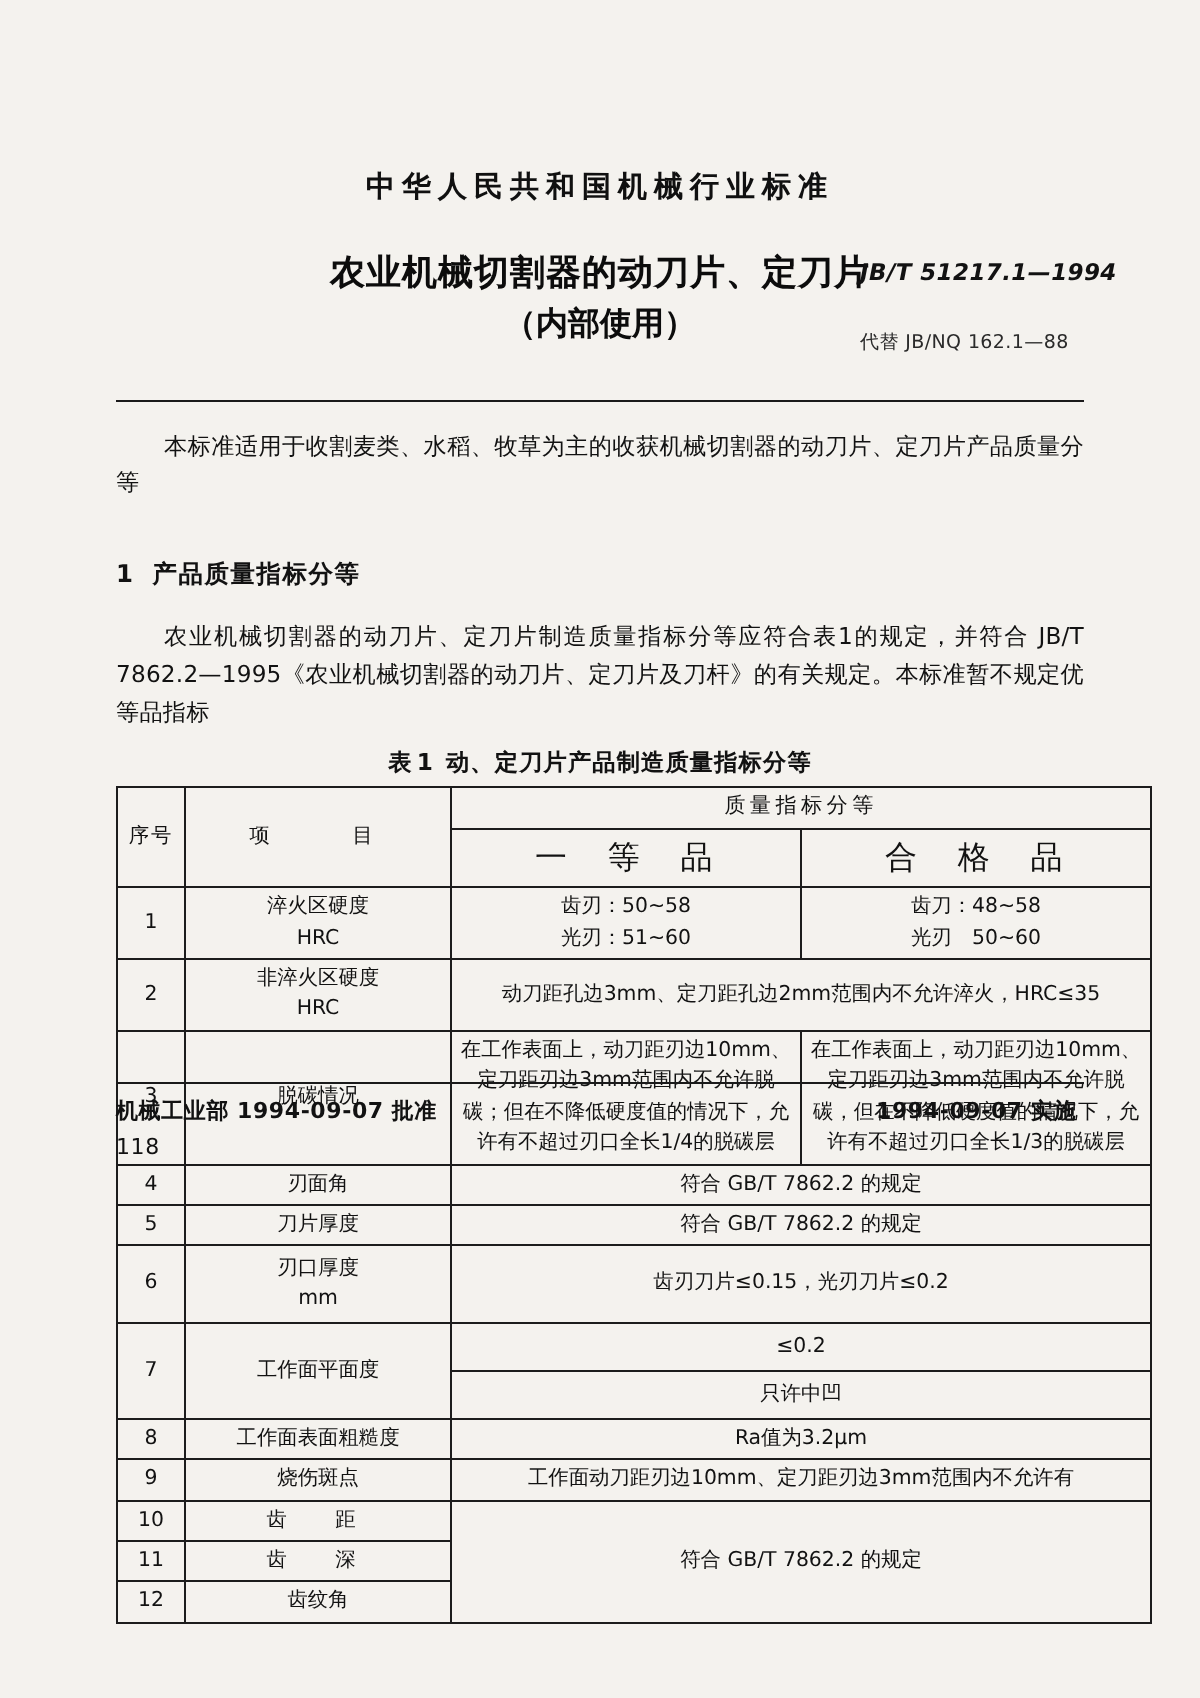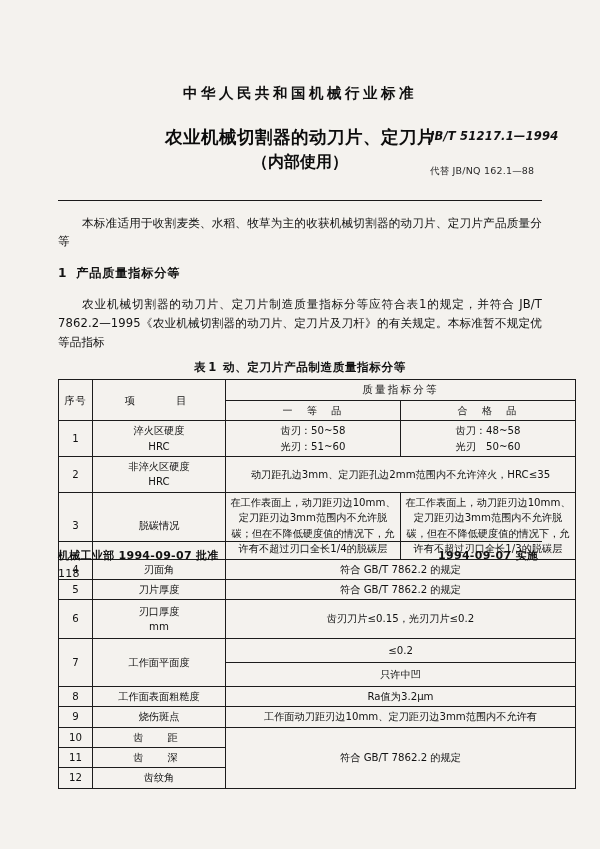--- a/index.html
+++ b/index.html
@@ -84,21 +84,21 @@
     font-size: 11.6px;
     line-height: 1.62;
     text-align: justify;
     margin-top: 13px;
     letter-spacing: 0.1px;
   }
   .para.indent { text-indent: 24px; }
   .sec-head {
     font-size: 12.2px;
     font-weight: 700;
-    margin-top: 14px;
+    margin-top: 28px;
     letter-spacing: 0.8px;
   }
   .sec-head .num { margin-right: 9px; }
   .tbl-caption {
     text-align: center;
     font-size: 11.6px;
     font-weight: 700;
     margin: 9px 0 4px 0;
     letter-spacing: 0.6px;
   }
@@ -121,21 +121,21 @@
     padding: 2px 3px;
     line-height: 1.5;
     font-weight: 400;
   }
   table.spec th { font-weight: 400; }
   .c-no    { width: 34px; }
   .c-item  { width: 133px; }
   .c-grade { width: 175px; }
 
   .h-main { font-size: 10.6px; letter-spacing: 2.2px; }
-  .h-sub  { font-size: 10px; letter-spacing: 2.2px; }
+  .h-sub  { font-size: 16px; letter-spacing: 2.2px; }
   .h-no   { letter-spacing: 1px; }
   .h-item { letter-spacing: 7px; }
 
   .item-2line { line-height: 1.85; }
   .cell-para {
     text-align: left;
     line-height: 1.72;
     padding: 3px 5px;
   }
   .cell-center-justify {

